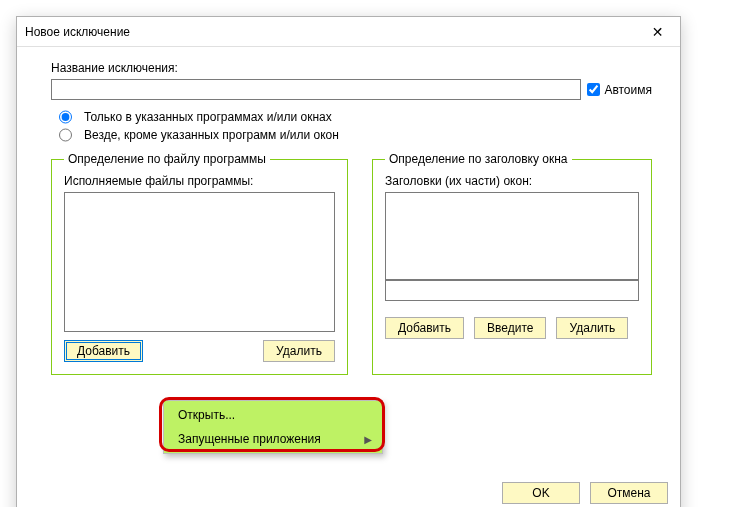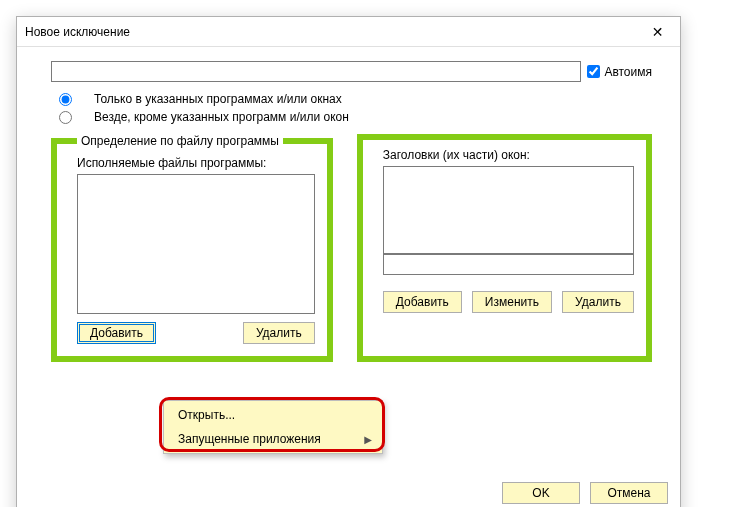--- a/index.html
+++ b/index.html
@@ -51,30 +51,30 @@
   .name-input {
     flex: 1;
     height: 21px;
     border: 1px solid #7a7a7a;
     padding: 2px 4px;
     font: inherit;
   }
   .checkbox-wrap { display: flex; align-items: center; gap: 4px; white-space: nowrap; }
   .checkbox-wrap input { width: 13px; height: 13px; margin: 0; }
   .radio-group { margin: 4px 0 10px 8px; }
-  .radio-row { display: flex; align-items: center; gap: 22px; margin: 4px 0; }
+  .radio-row { display: flex; gap: 12px; margin: 4px 0; }
   .radio-row input { margin: 0; }
   .columns {
     display: flex;
     gap: 24px;
     margin-top: 4px;
   }
   fieldset {
-    border: 6px solid #84cc16;
-    padding: 8px 12px 12px 20px;
+    border: 1px solid #84cc16;
+    padding: 8px 12px 12px 12px;
     margin: 0;
   }
   .col-left { flex: 1; }
   .col-right { width: 280px; }
   legend { padding: 0 4px; font-size: 12px; }
   .listbox {
     width: 100%;
     border: 1px solid #7a7a7a;
     background: #fff;
   }
@@ -107,21 +107,21 @@
     bottom: 18px;
     display: flex;
     gap: 10px;
   }
   
   .context-menu {
     position: absolute;
     left: 146px;
     top: 383px;
     width: 220px;
-    background: #fef9c3;
+    background: #bef264;
     border: 1px solid #bdbdbd;
     box-shadow: 2px 3px 6px rgba(0,0,0,0.25);
     padding: 2px;
     z-index: 10;
   }
   .context-item {
     height: 24px;
     display: flex;
     align-items: center;
     padding: 0 20px 0 12px;
@@ -150,20 +150,21 @@
   <div class="titlebar">
     <span class="titlebar-title">Новое исключение</span>
     <div class="close-btn">
       <span>✕</span>
     </div>
   </div>
 
   <div class="content">
 
     <div class="row">
+      <div class="label">Название исключения:</div>
       <div class="name-row">
         <input class="name-input" type="text" value="" style="">
         <label class="checkbox-wrap">
           <input type="checkbox" checked="" style="">
           <span>Автоимя</span>
         </label>
       </div>
     </div>
 
     <div class="row" style="margin-top:10px;">
@@ -184,26 +185,27 @@
         <legend>Определение по файлу программы</legend>
         <div class="label">Исполняемые файлы программы:</div>
         <div class="listbox"></div>
         <div class="btn-row right-split">
           <button class="btn focused">Добавить</button>
           <button class="btn">Удалить</button>
         </div>
       </fieldset>
 
       <fieldset class="col-right">
+        <legend>Определение по заголовку окна</legend>
         <div class="label">Заголовки (их части) окон:</div>
         <div class="listbox"></div>
         <input class="input-narrow" type="text" value="" style="">
         <div class="btn-row">
           <button class="btn">Добавить</button>
-          <button class="btn">Изменить</button>
+          <button class="btn">Введите</button>
           <button class="btn">Удалить</button>
         </div>
       </fieldset>
     </div>
 
   </div>
 
   <div class="dialog-buttons">
     <button class="btn" style="min-width:78px">OK</button>
     <button class="btn" style="min-width:78px">Отмена</button>

